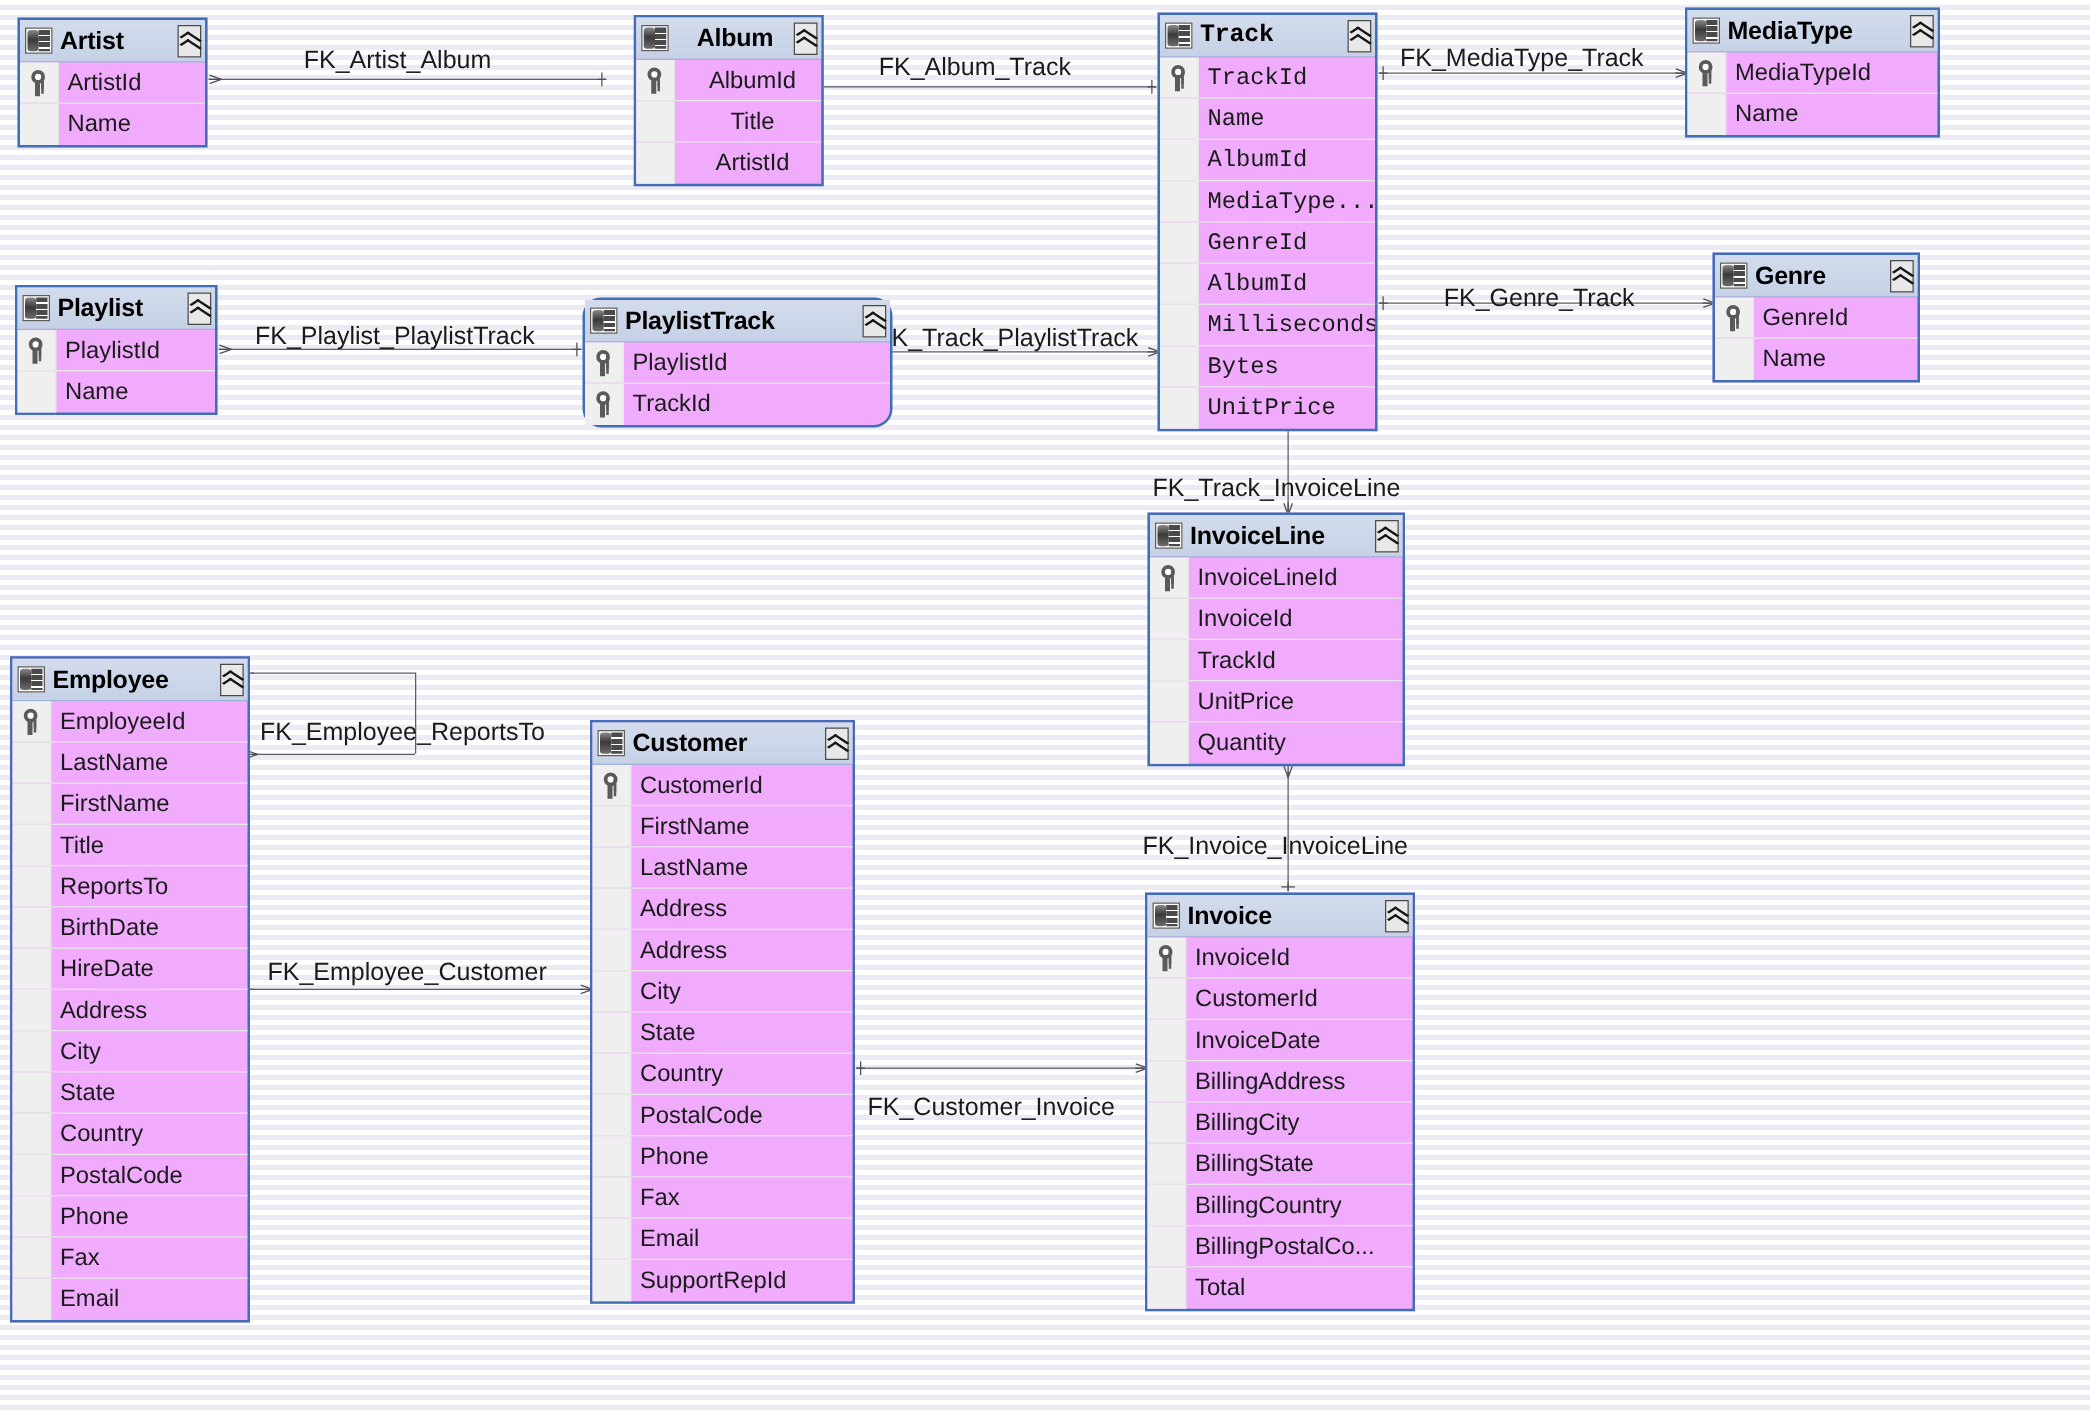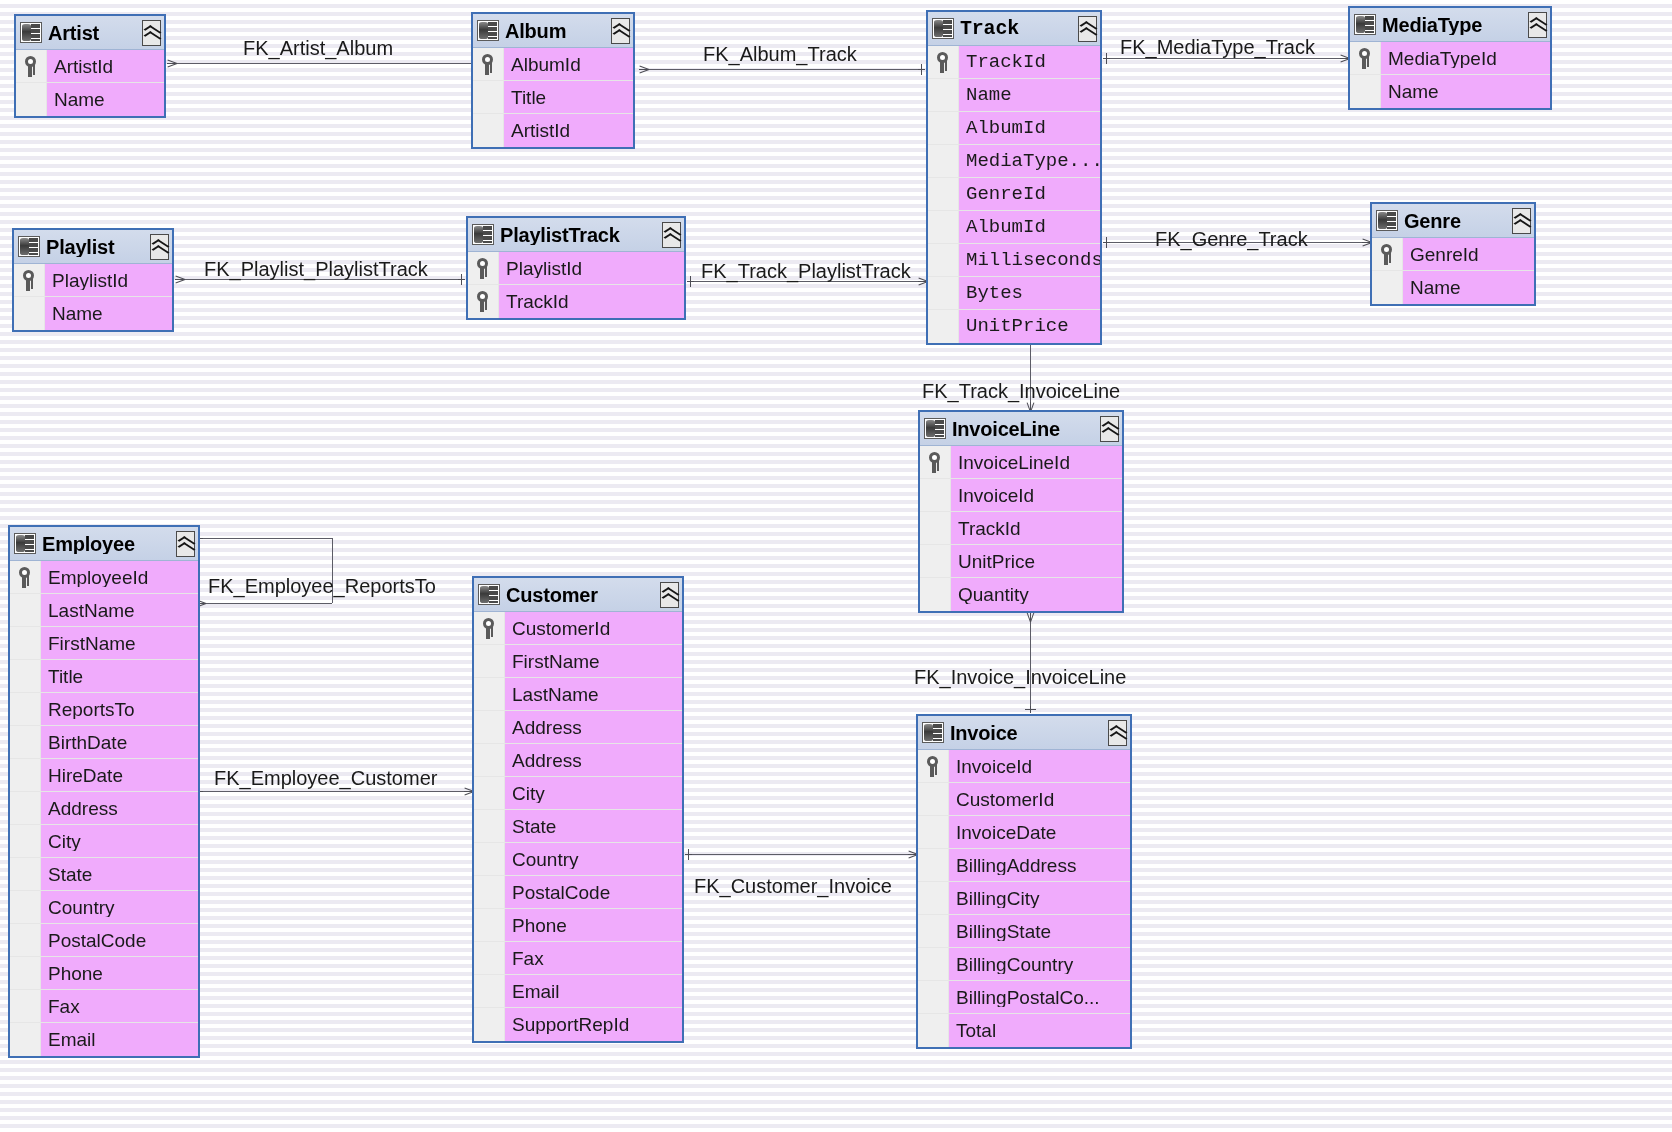--- a/index.html
+++ b/index.html
@@ -155,21 +155,21 @@
         <div class="row key">
           <span class="row-gutter"></span>
           <span class="row-name">ArtistId</span>
         </div>
         <div class="row">
           <span class="row-gutter"></span>
           <span class="row-name">Name</span>
         </div>
       </div>
     </div>
-    <div class="tbl" style="left: 471px; top: 12px; width: 164px;">
+    <div class="tbl" style="left: 507px; top: 12px; width: 152px; text-align: center;">
       <div class="tbl-hdr">
         <span class="icon-table"></span>
         <span class="tbl-title">Album</span>
         <span class="icon-collapse"></span>
       </div>
       <div class="tbl-body">
         <div class="row key">
           <span class="row-gutter"></span>
           <span class="row-name">AlbumId</span>
         </div>
@@ -255,21 +255,21 @@
         <div class="row key">
           <span class="row-gutter"></span>
           <span class="row-name">PlaylistId</span>
         </div>
         <div class="row">
           <span class="row-gutter"></span>
           <span class="row-name">Name</span>
         </div>
       </div>
     </div>
-    <div class="tbl" style="left: 466px; top: 216px; width: 220px;">
+    <div class="tbl" style="left: 466px; top: 238px; width: 248px; border-radius: 15px;">
       <div class="tbl-hdr">
         <span class="icon-table"></span>
         <span class="tbl-title">PlaylistTrack</span>
         <span class="icon-collapse"></span>
       </div>
       <div class="tbl-body">
         <div class="row key">
           <span class="row-gutter"></span>
           <span class="row-name">PlaylistId</span>
         </div>

